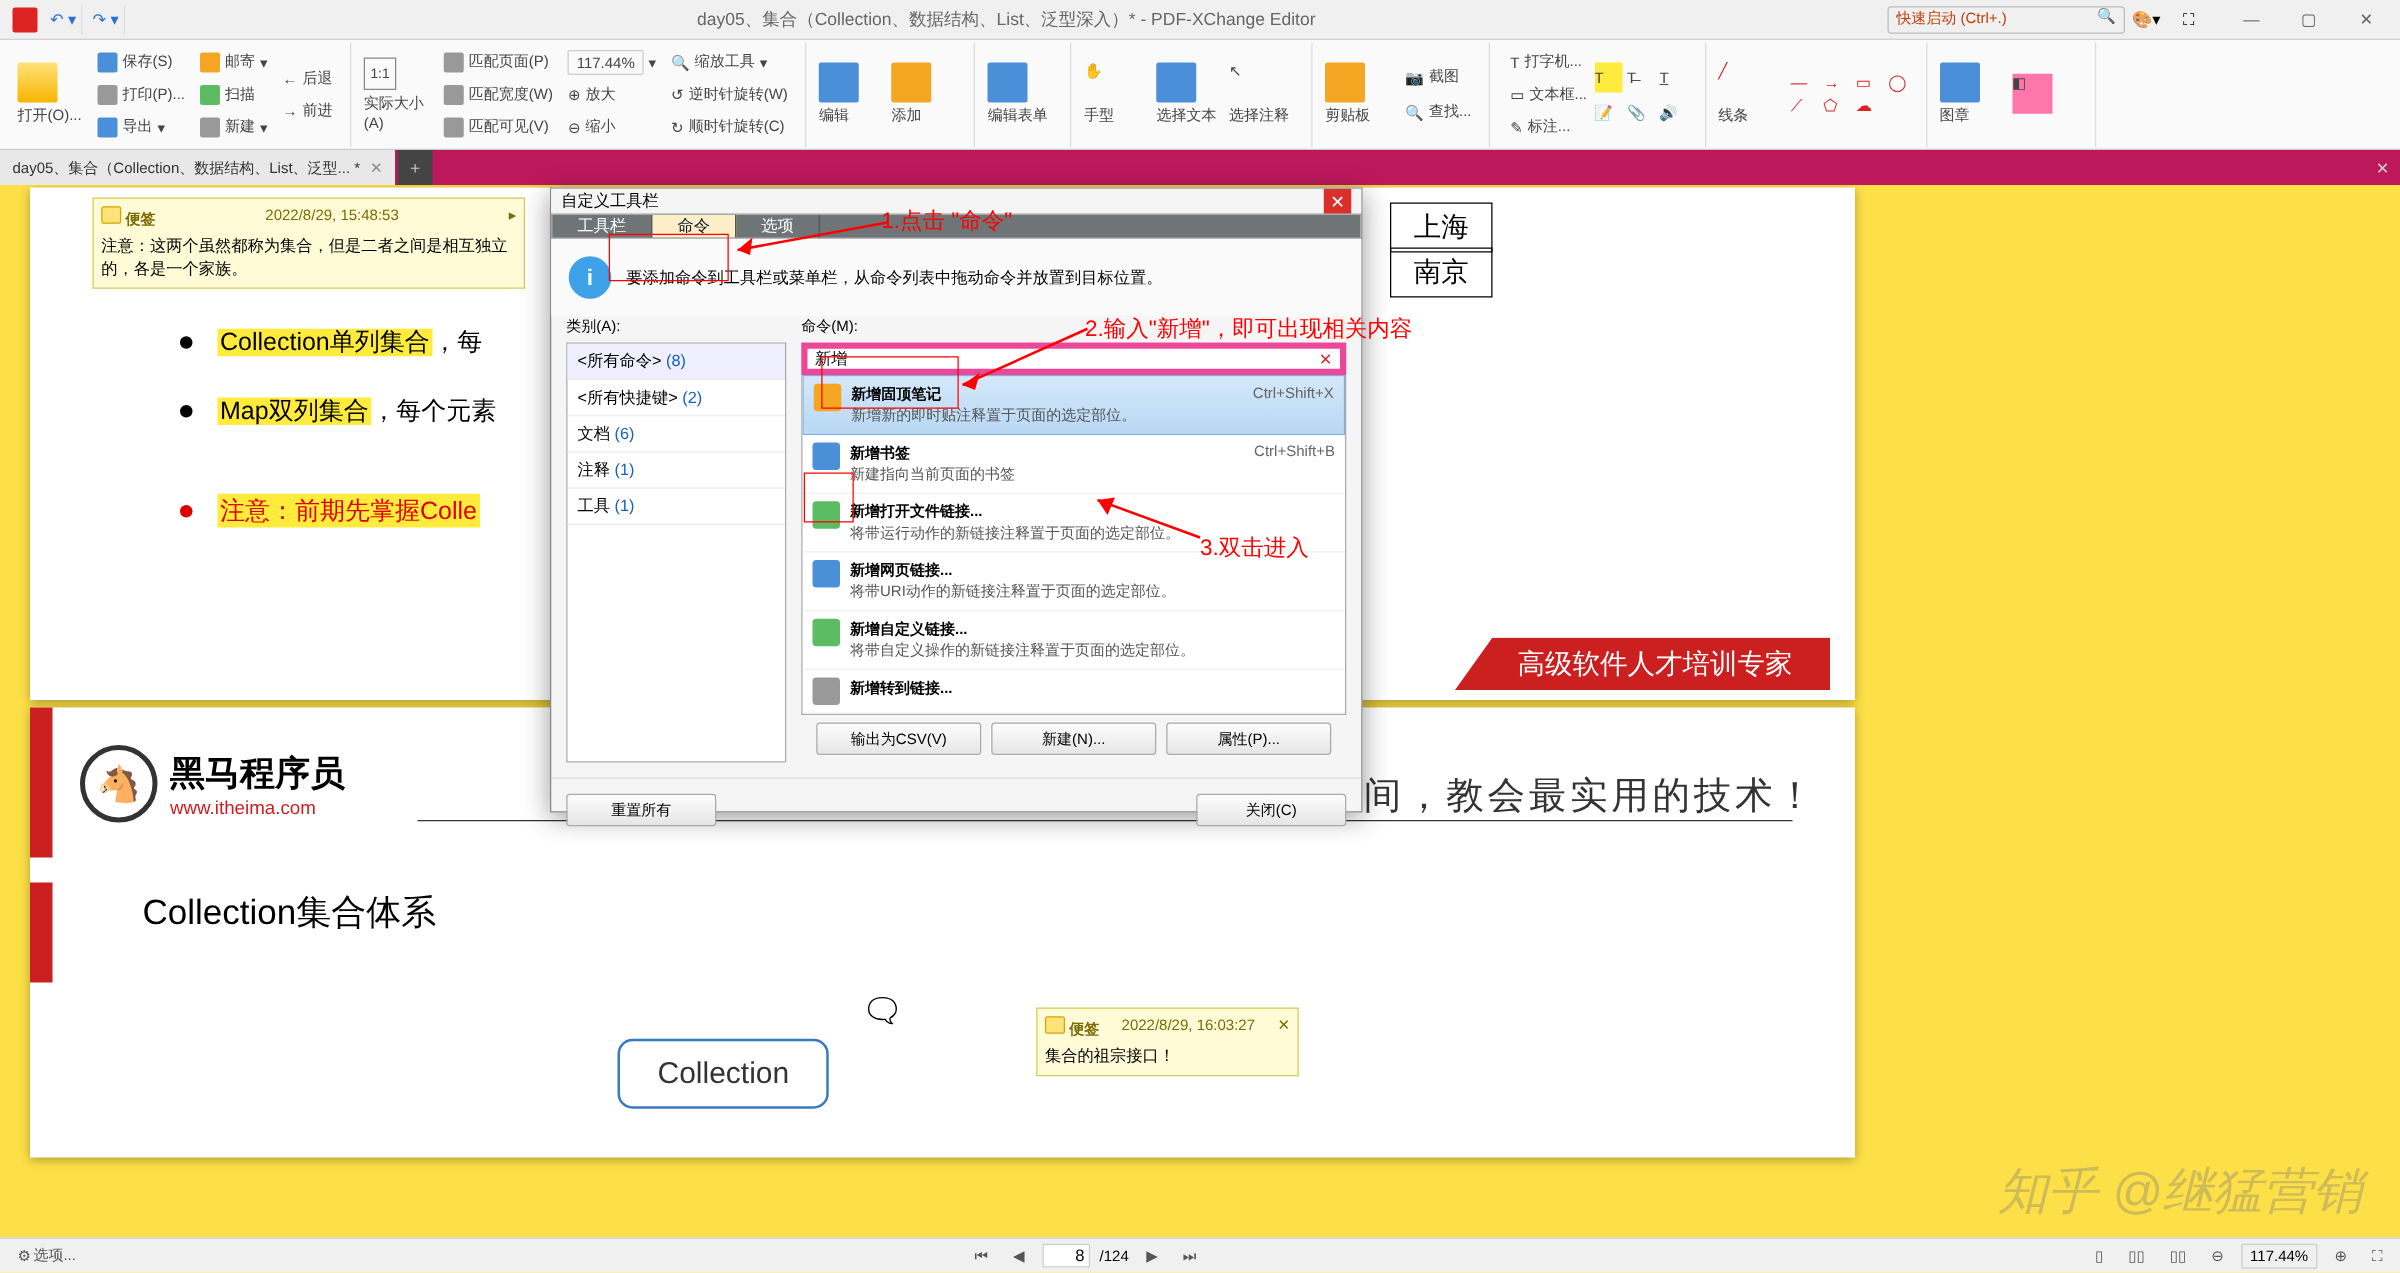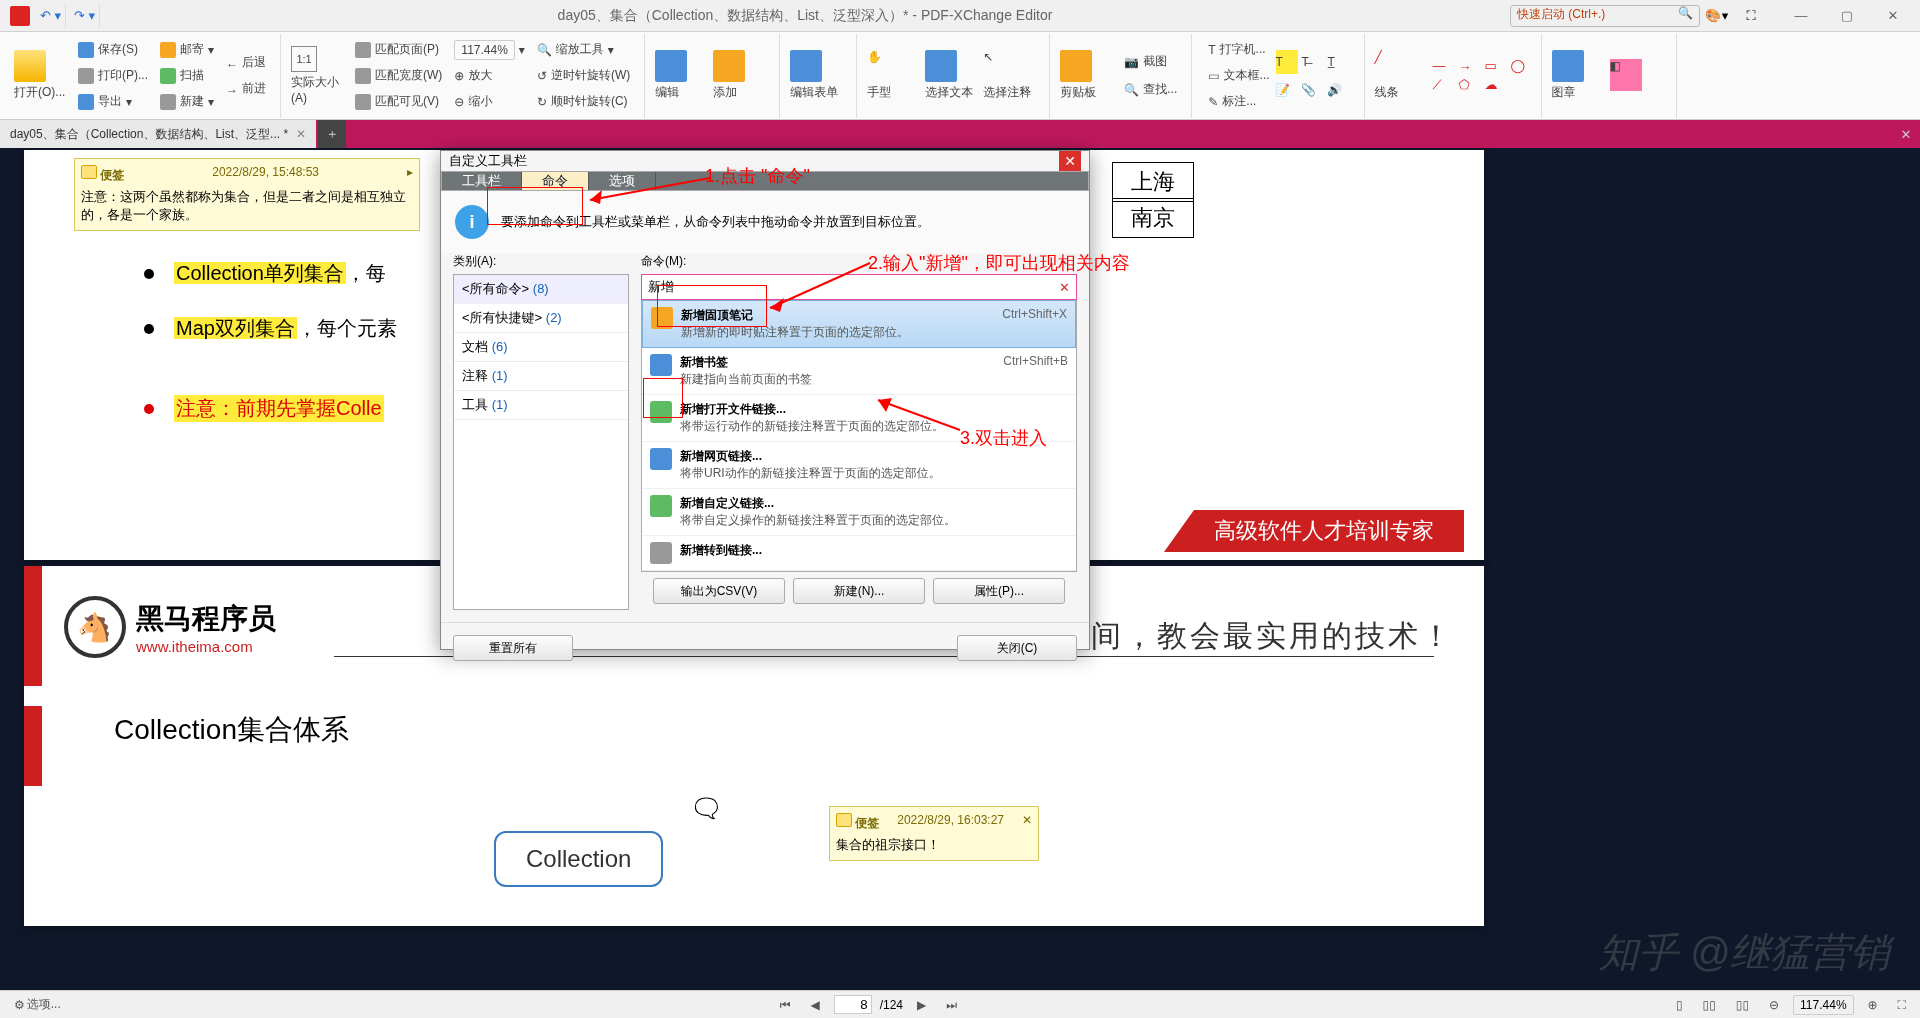--- a/index.html
+++ b/index.html
@@ -32,21 +32,21 @@
 .ico-gray { background:#999; border-radius:2px; }
 
 
 .tabbar { height:28px; background:#be185d; display:flex; align-items:center; }
 .tab { height:28px; background:#e8e8e8; display:flex; align-items:center; padding:0 10px; font-size:12px; color:#333; gap:8px; }
 .tab .close { color:#888; }
 .tabbar .plus { width:28px; height:28px; background:#444; color:#ccc; display:flex; align-items:center; justify-content:center; margin-left:2px; }
 .tabbar .x-end { margin-left:auto; width:28px; color:#ccc; display:flex; align-items:center; justify-content:center; }
 
 
-.doc-area { position:absolute; top:148px; left:0; right:0; bottom:28px; background:#0f172a; overflow:hidden;padding-left:38px; }
+.doc-area { position:absolute; top:148px; left:0; right:0; bottom:28px; background:#fde047; overflow:hidden;padding-left:38px; }
 .page { position:absolute; background:#fff; box-shadow:0 2px 8px rgba(0,0,0,.3); }
 .page1 { left:24px; top:2px; width:1460px; height:410px; }
 .page2 { left:24px; top:418px; width:1460px; height:360px; }
 .red-bar { position:absolute; left:0; width:18px; background:#cc1f1f; }
 
 
 .sticky { background:#fffbd6; border:1px solid #d6c95e; font-size:13px; padding:6px; position:absolute; }
 .sticky-header { display:flex; justify-content:space-between; color:#7a6a00; font-size:12px; margin-bottom:4px; }
 .sticky-icon { display:inline-block; width:16px; height:14px; background:#ffe27a; border:1px solid #d6a400; border-radius:2px; }
 
@@ -68,21 +68,21 @@
 .dlg-info { display:flex; align-items:center; gap:12px; padding:14px; background:#fafafa; }
 .info-icon { width:34px; height:34px; background:#3ea2e8; border-radius:50%; color:#fff; display:flex; align-items:center; justify-content:center; font-weight:bold; font-size:18px; }
 .dlg-body { flex:1; display:flex; gap:12px; padding:0 12px 12px; }
 .cat-panel, .cmd-panel { display:flex; flex-direction:column; }
 .cat-panel { width:176px; }
 .cmd-panel { flex:1; }
 .panel-label { font-size:12px; margin-bottom:4px; }
 .cat-list { flex:1; background:#fff; border:1px solid #aaa; font-size:13px; }
 .cat-item { padding:5px 8px; border-bottom:1px solid #eee; }
 .cat-item .cnt { color:#1560bd; }
-.cmd-search { height:26px; border:1px solid #ec4899; background:#fff; display:flex; align-items:center; padding:0 6px; font-size:13px; justify-content:space-between; }
+.cmd-search { height:26px; border:5px solid #ec4899; background:#fff; display:flex; align-items:center; padding:0 6px; font-size:13px; justify-content:space-between; }
 .cmd-search .x { color:#c33; }
 .cmd-list { flex:1; background:#fff; border:1px solid #aaa; border-top:none; overflow:hidden; }
 .cmd-item { display:flex; gap:8px; padding:6px 8px; align-items:flex-start; border-bottom:1px solid #f0f0f0; }
 .cmd-item.sel { background:linear-gradient(#d5e8fa,#b8d8f5); border:1px solid #7ab0e0; }
 .cmd-item .ci-icon { width:22px; height:22px; flex-shrink:0; border-radius:3px; }
 .cmd-item .ci-text { flex:1; }
 .cmd-item .ci-title { font-weight:bold; font-size:12px; }
 .cmd-item .ci-desc { font-size:12px; color:#555; }
 .cmd-item .ci-shortcut { font-size:12px; color:#666; }
 .dlg-btn-row { display:flex; gap:8px; padding:6px 12px; }

